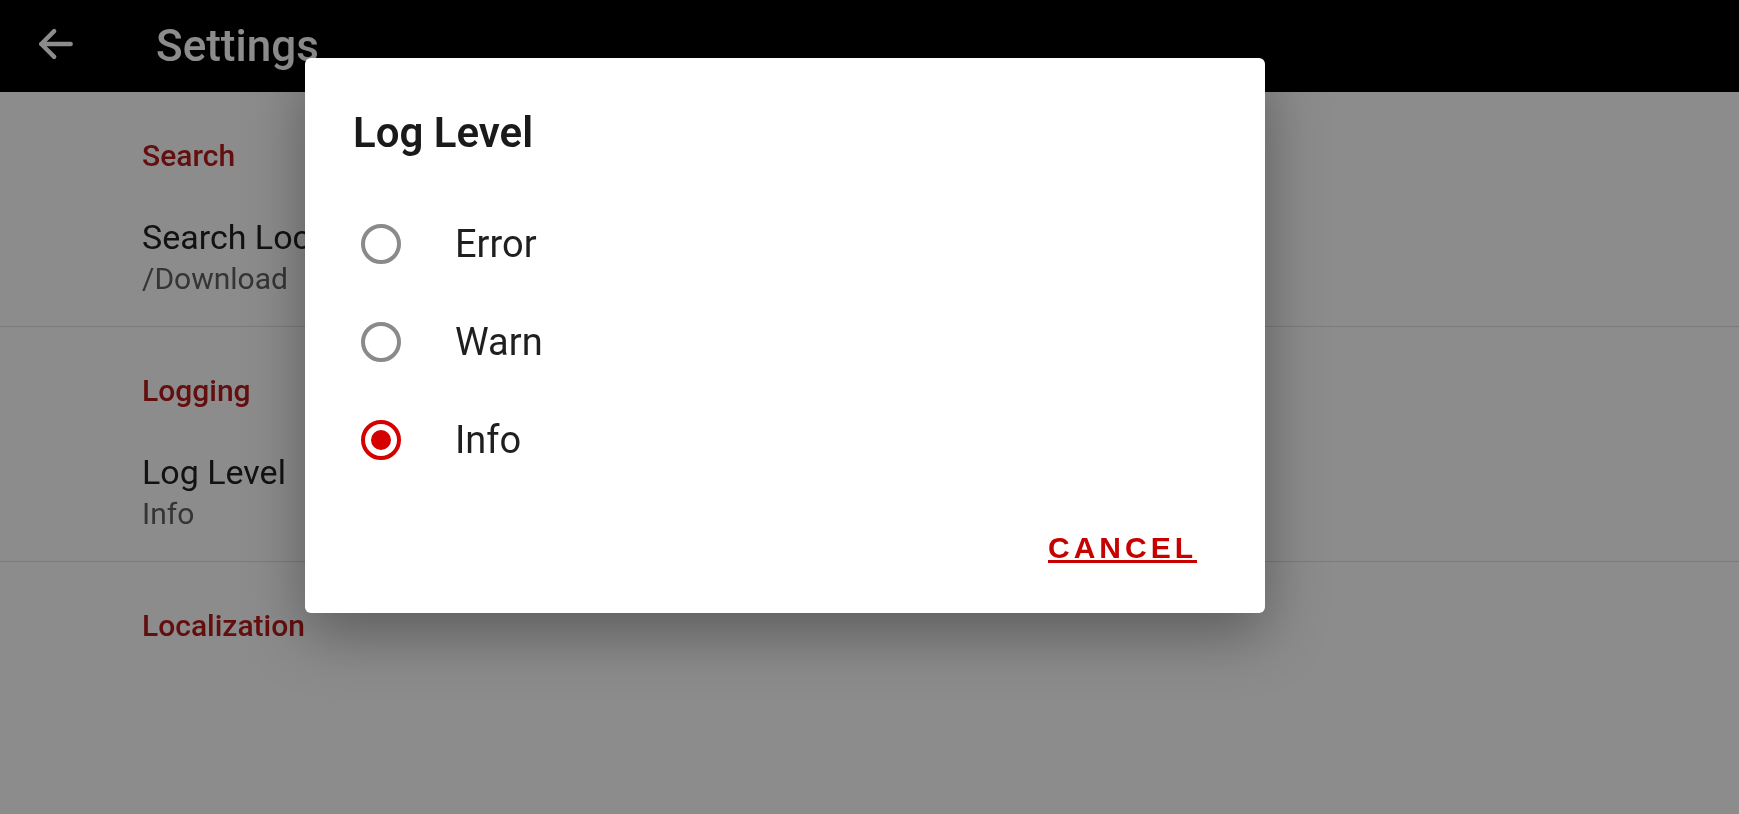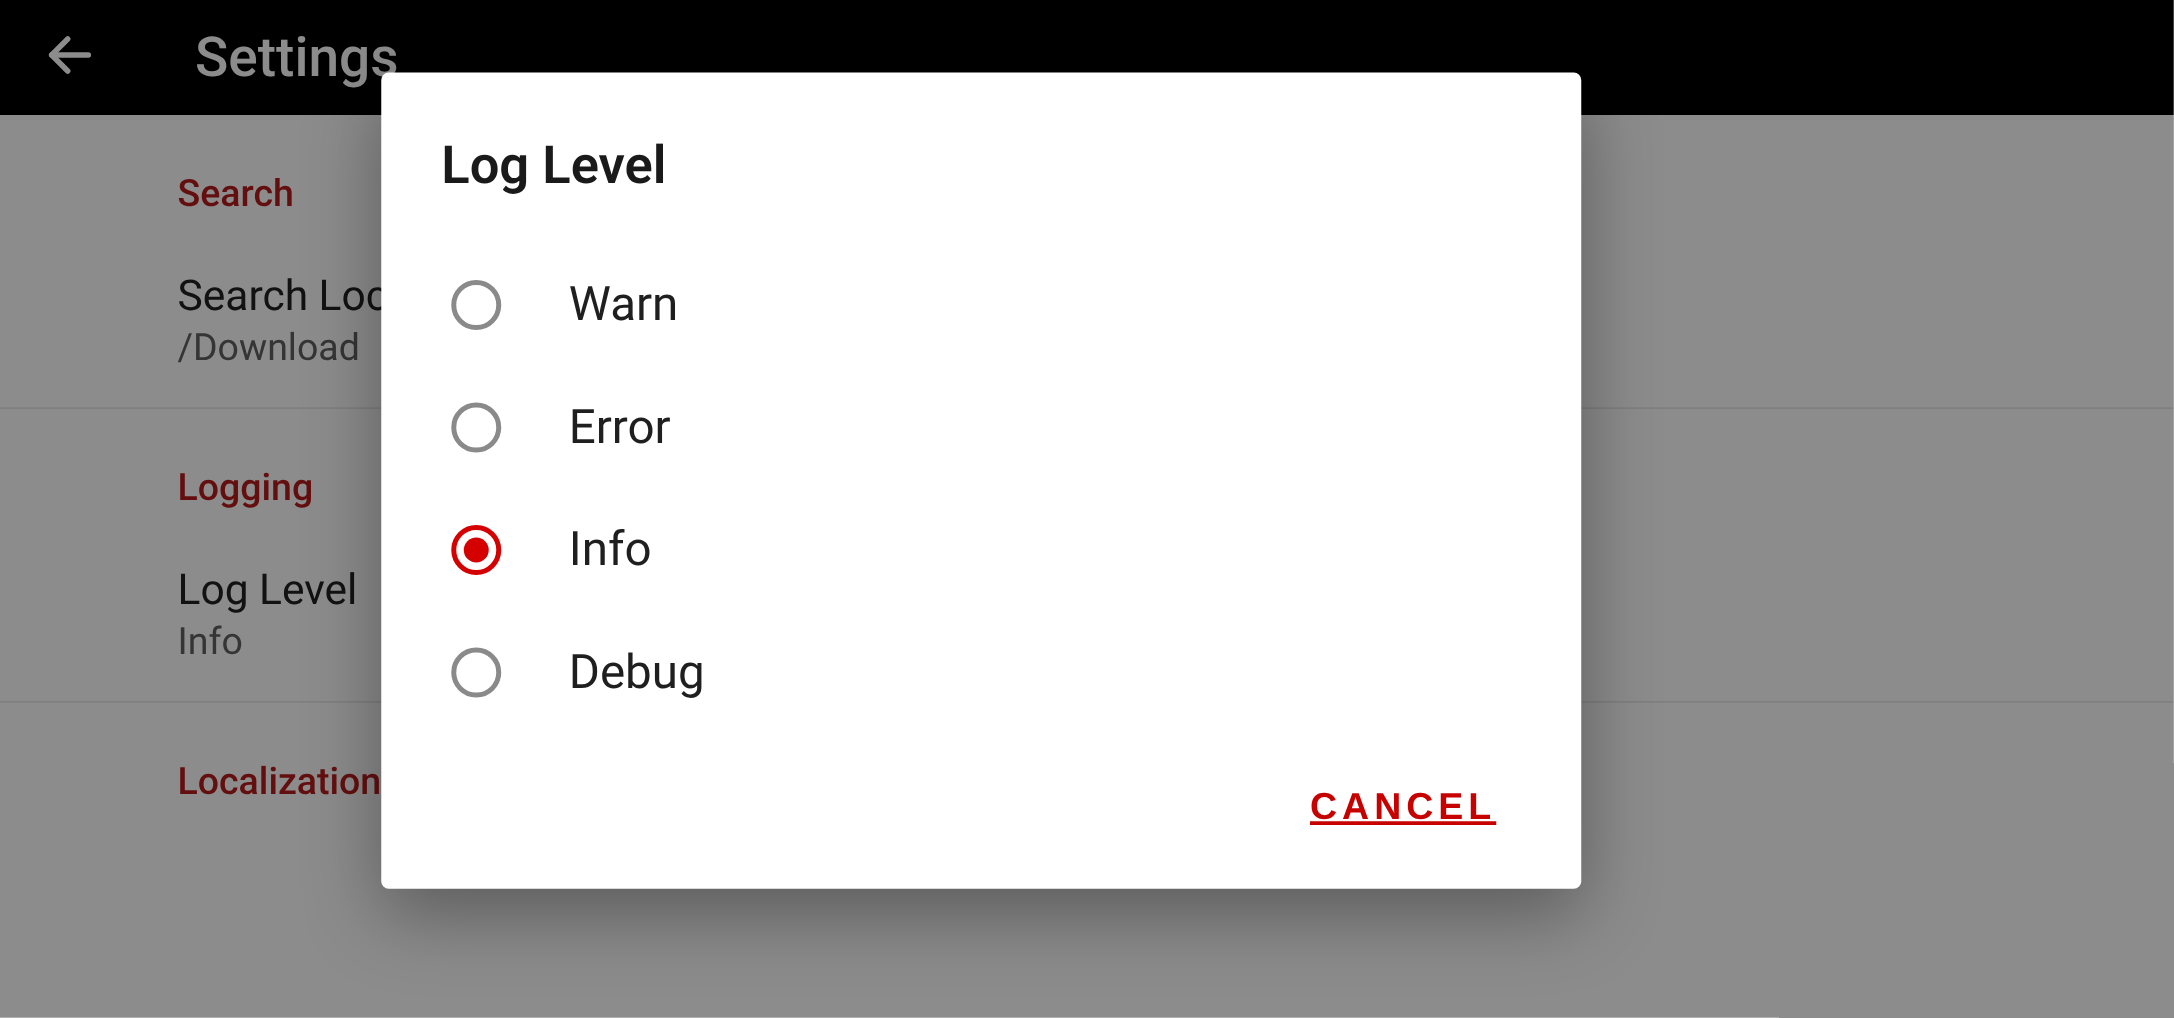--- a/index.html
+++ b/index.html
@@ -152,32 +152,28 @@
 </div>
 
 <div class="scrim"></div>
 
 <div class="dialog">
   <div class="dialog-title">Log Level</div>
 
   <div id="radio-list">
       <div class="radio-row">
         <span class="radio"></span>
-        <span class="radio-label">Warn</span>
+        <span class="radio-label">Error</span>
       </div>
       <div class="radio-row">
         <span class="radio"></span>
-        <span class="radio-label">Error</span>
+        <span class="radio-label">Warn</span>
       </div>
       <div class="radio-row">
         <span class="radio selected"></span>
         <span class="radio-label">Info</span>
-      </div>
-      <div class="radio-row">
-        <span class="radio"></span>
-        <span class="radio-label">Debug</span>
       </div>
     </div>
 
   <div class="dialog-actions">
     <button class="cancel-btn">CANCEL</button>
   </div>
 </div>
 
 </body></html>

